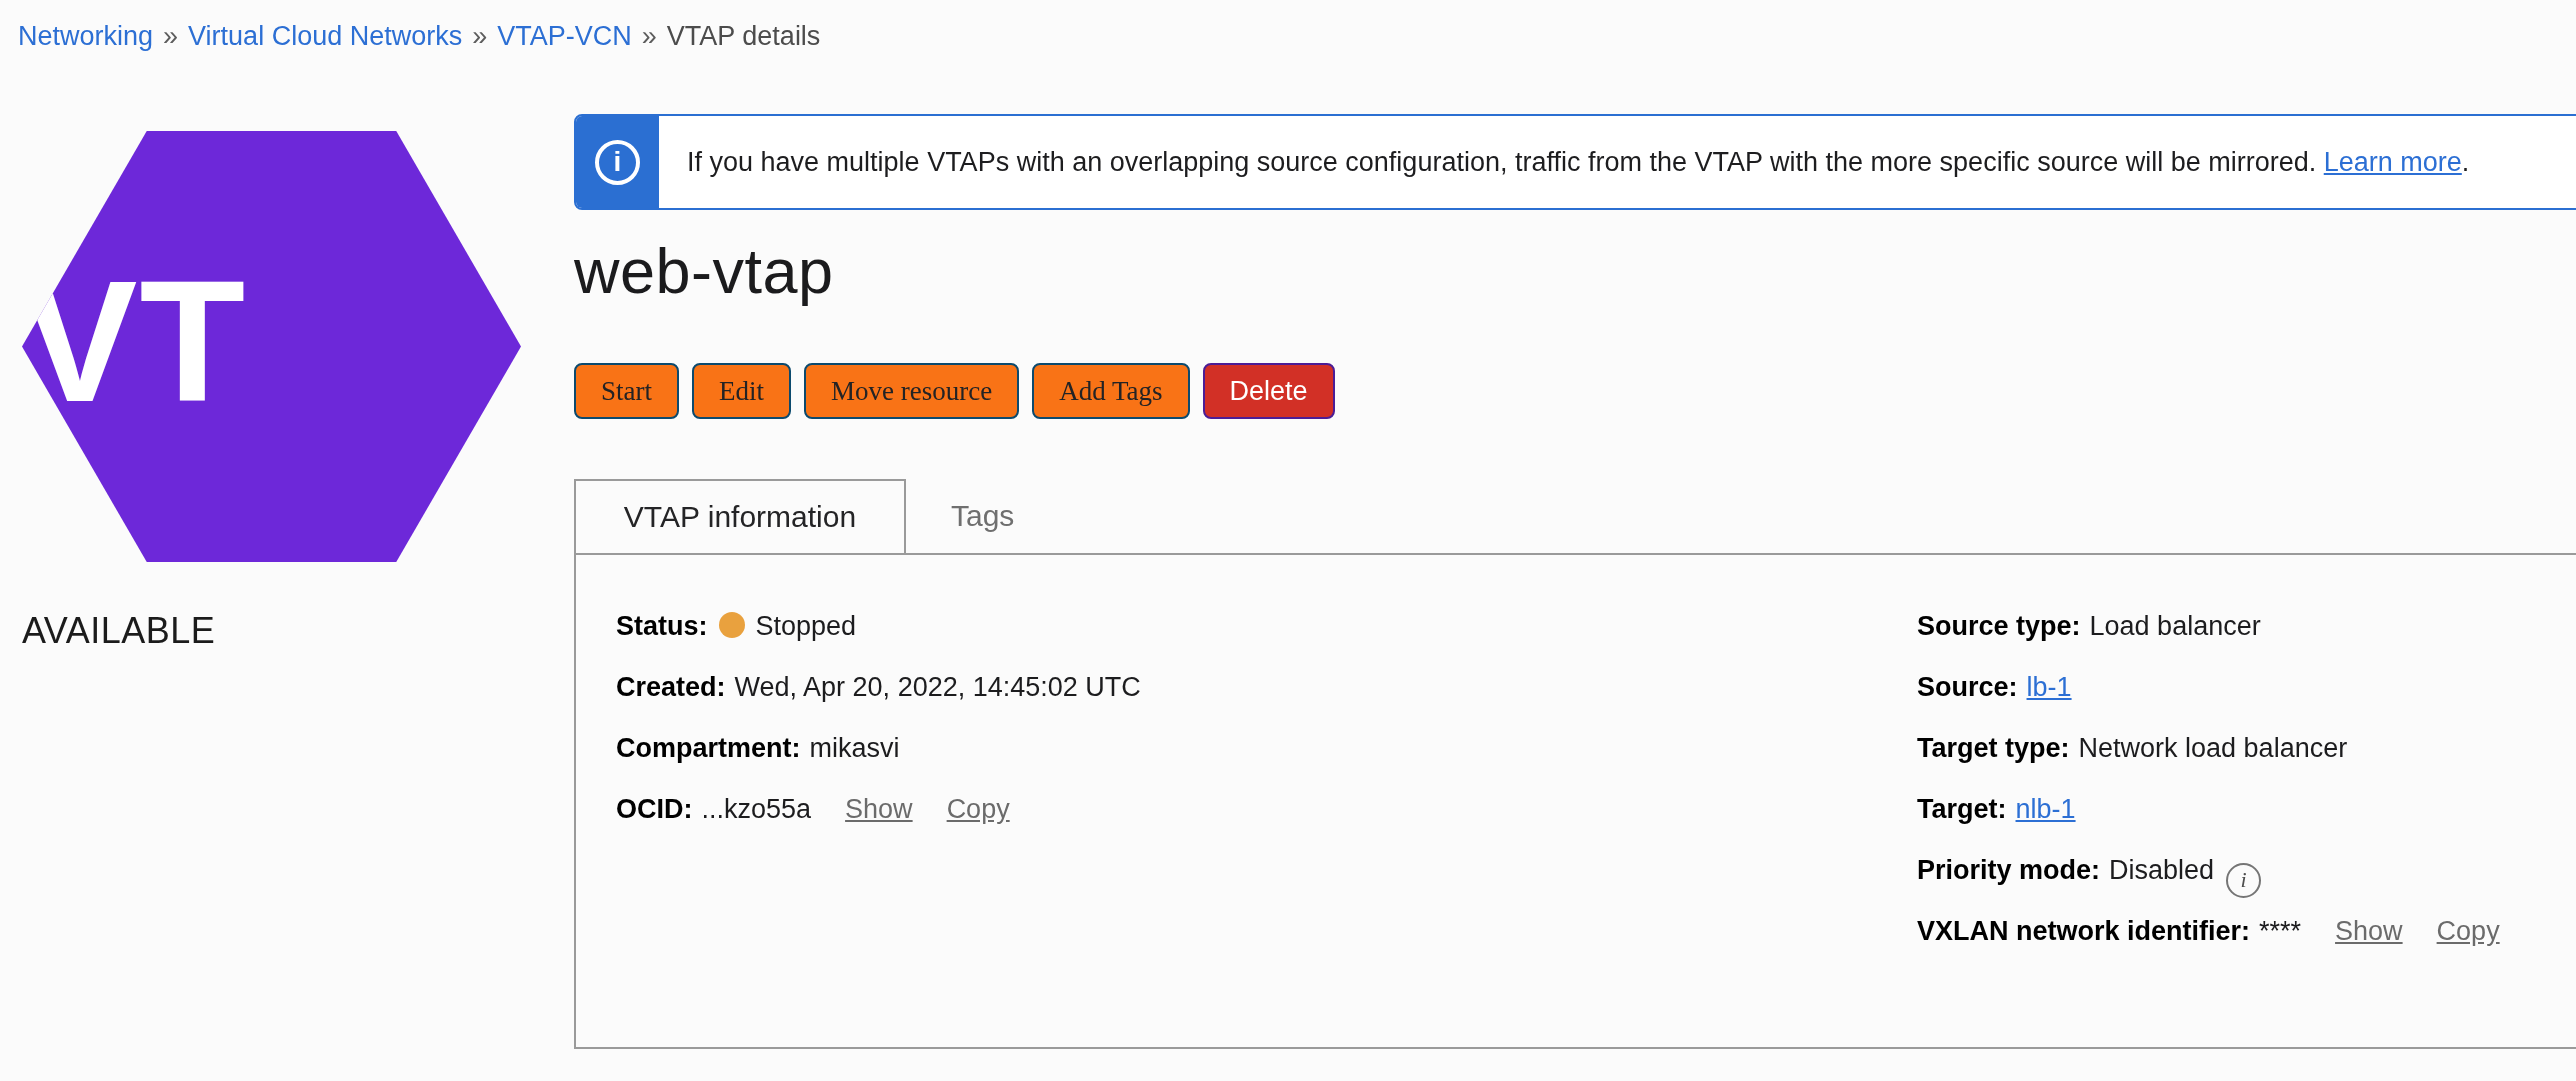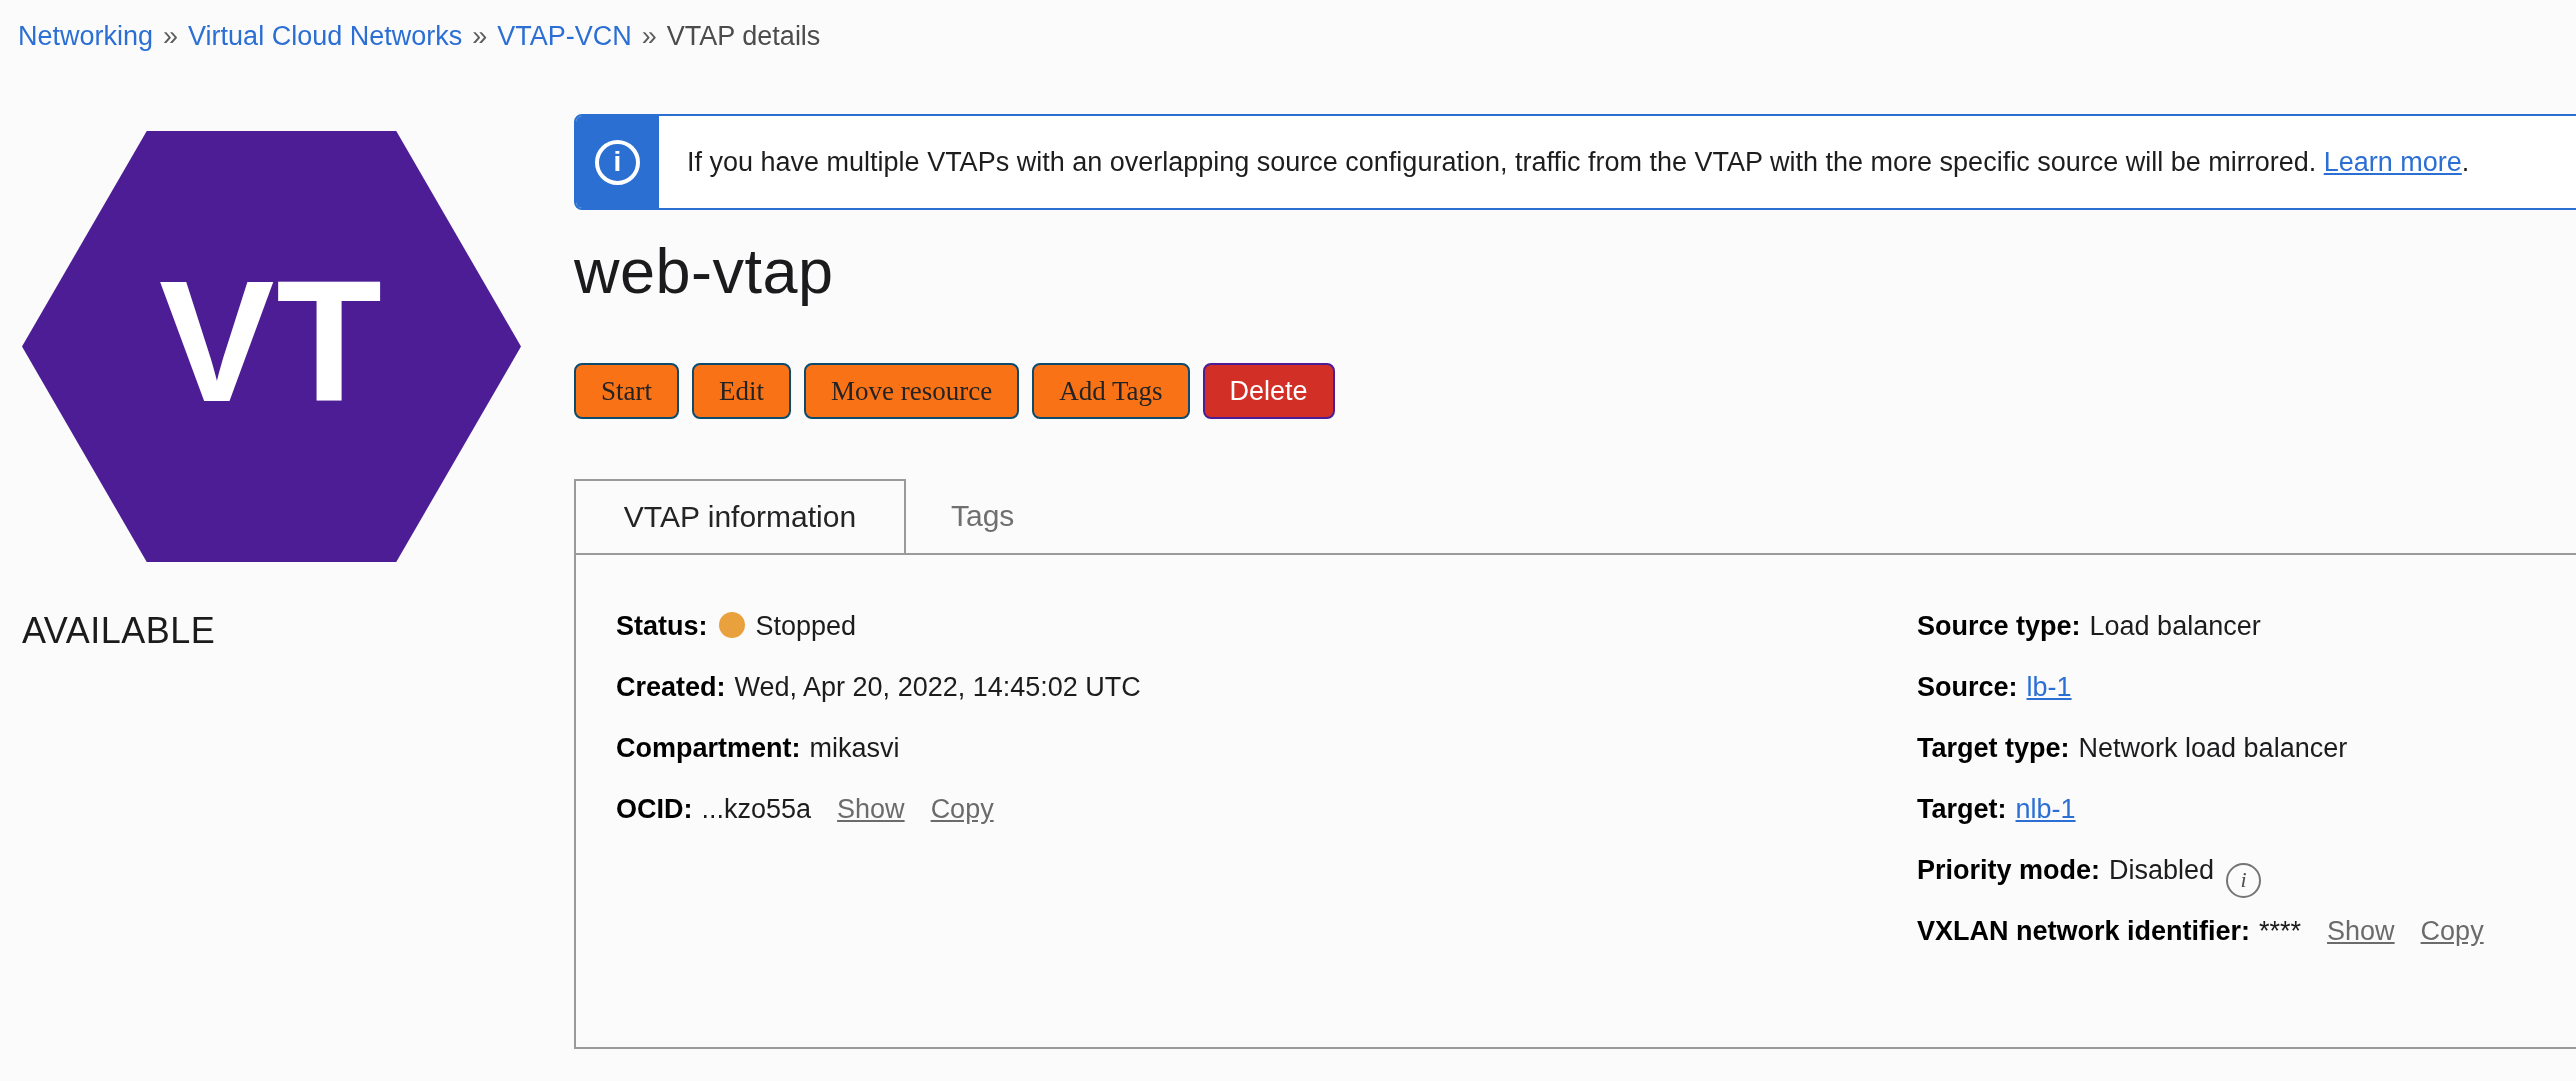--- a/index.html
+++ b/index.html
@@ -18,23 +18,23 @@
     font-size:27px; line-height:36px; color:#545454;
     white-space:nowrap;
   }
   .breadcrumb a { color:#2c6fd4; text-decoration:none; cursor:pointer; }
   .breadcrumb .sep { color:#5d5d5d; margin:0 10px; }
   .breadcrumb .current { color:#4c4c4c; }
 
   
   .hexagon {
     position:absolute; left:22px; top:131px; width:499px; height:431px;
-    background:#4c1d95;
+    background:#6d28d9;
     clip-path:polygon(0% 50%, 25% 0%, 75% 0%, 100% 50%, 75% 100%, 25% 100%);
-    display:flex; align-items:center; justify-content:center;
+    display:flex; align-items:center; justify-content:flex-start;
   }
   .hexagon .initials {
     color:#ffffff; font-weight:700; font-size:173px; letter-spacing:2px;
     transform:translateY(-6px);
   }
   .availability {
     position:absolute; left:22px; top:610px; width:499px;
     text-align:left; font-size:36px; color:#1b1b1b; letter-spacing:0.5px;
   }
 
@@ -101,21 +101,21 @@
     border-bottom:2px solid #9a9a9a; background:#fbfbfb;
     z-index:1;
   }
   .detail-col { position:absolute; top:54px; }
   .detail-col.left  { left:40px; }
   .detail-col.right { left:1341px; }
   .detail-row { height:34px; line-height:34px; margin-bottom:27px; white-space:nowrap; font-size:27px; }
   .detail-row .lbl { font-weight:700; color:#000000; margin-right:9px; }
   .detail-row .val { color:#1c1c1e; }
   .detail-row a.val-link { color:#2c6fd4; text-decoration:underline; cursor:pointer; }
-  .detail-row a.gray-link { color:#6b6b6b; text-decoration:underline; cursor:pointer; margin-left:26px; }
+  .detail-row a.gray-link { color:#6b6b6b; text-decoration:underline; cursor:pointer; margin-left:34px; }
   .status-dot {
     display:inline-block; width:26px; height:26px; border-radius:50%;
     margin:0 11px 0 2px; vertical-align:-3px;
   }
   .info-icon {
     display:inline-flex; width:35px; height:35px; border:2px solid #757575;
     border-radius:50%; align-items:center; justify-content:center;
     margin-left:12px; vertical-align:-8px; cursor:pointer;
     color:#4f4f4f; font-size:22px; font-style:italic;
     font-family:"Liberation Serif","DejaVu Serif",serif;

